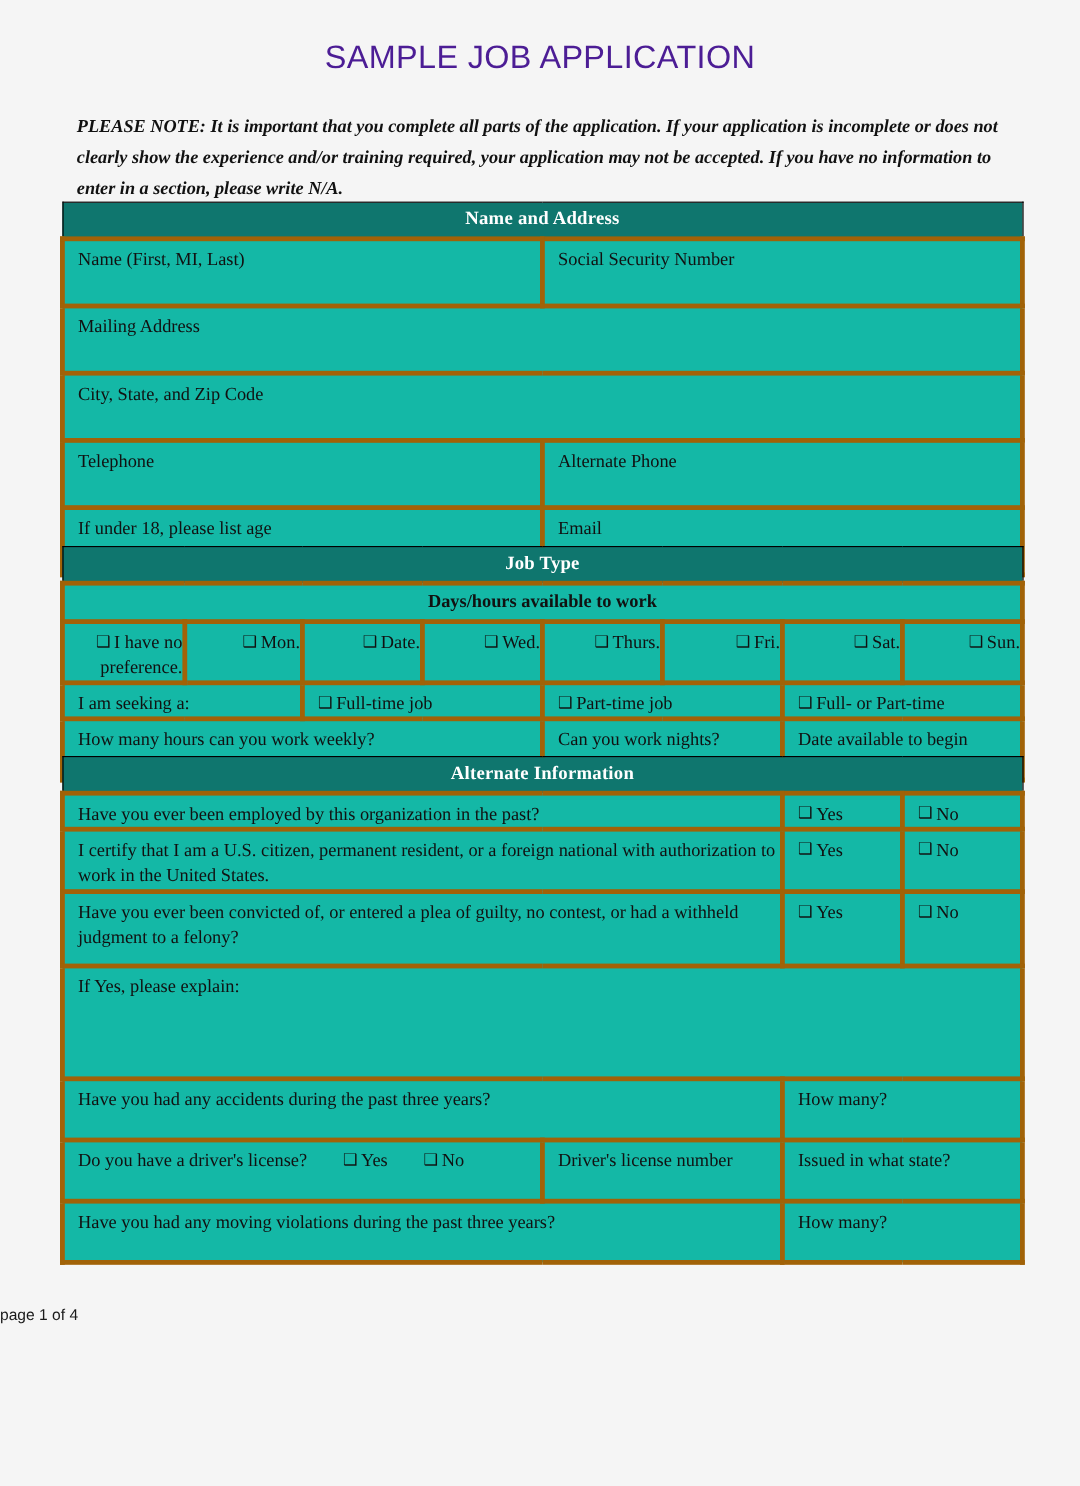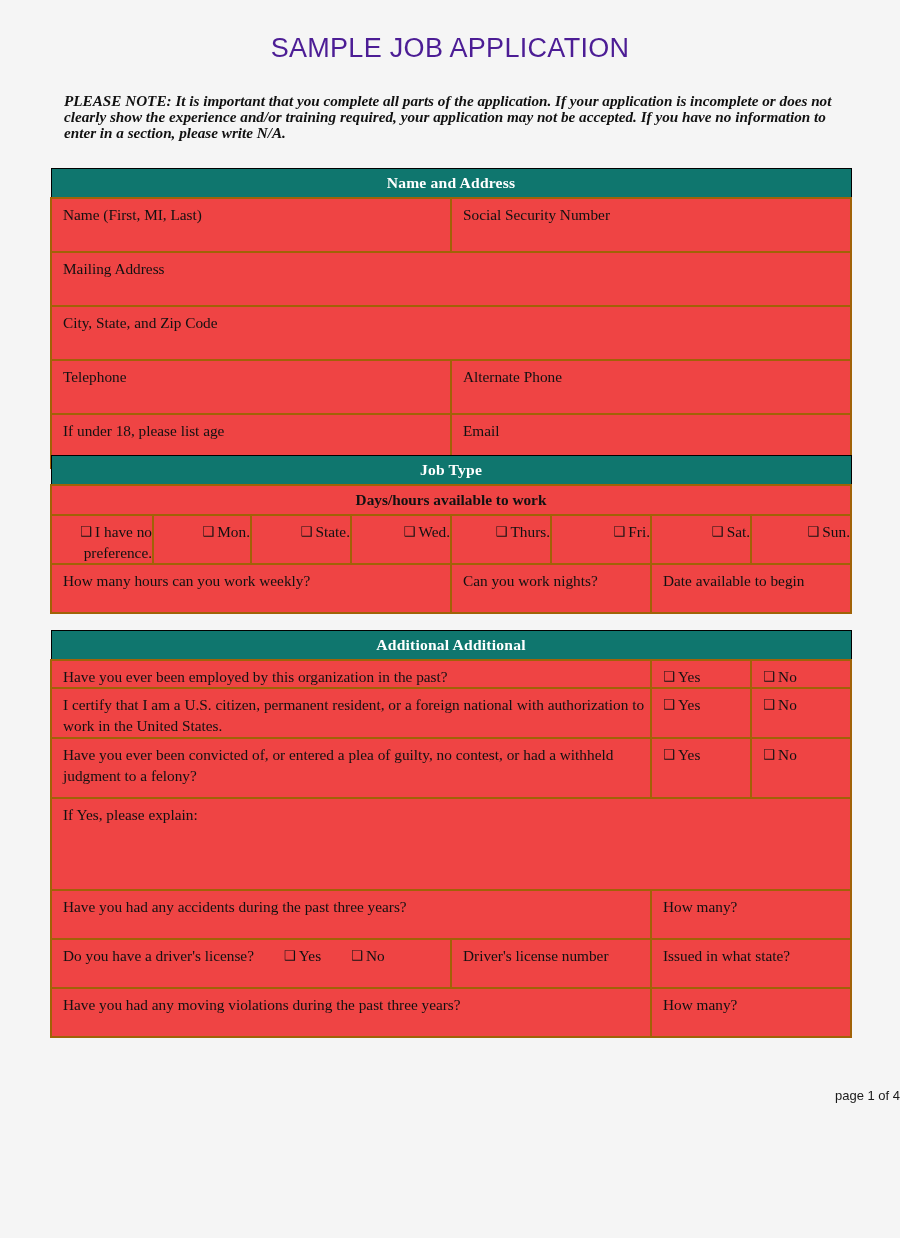--- a/index.html
+++ b/index.html
@@ -36,40 +36,40 @@
   }
 
   
   .doc-note {
     position: absolute;
     left: 64px; top: 93px;
     width: 786px;
     font-style: italic;
     font-weight: bold;
     font-size: 15.2px;
-    line-height: 16px;
+    line-height: 26px;
     text-align: left;
     color: #111;
   }
 
   
   .form-table {
     position: absolute;
     left: 50px;
     width: 800px;
     border-collapse: collapse;
     table-layout: fixed;
   }
   #tbl-name    { top: 168px; }
   #tbl-jobtype { top: 455px; }
   #tbl-addl    { top: 630px; }
 
   .form-table td {
-    border: 2px solid #a16207;
-    background: #ef4444;
+    border: 4px solid #a16207;
+    background: #14b8a6;
     vertical-align: top;
     padding: 5px 0 0 11px;
     font-size: 15.3px;
     line-height: 21px;
     color: #111;
   }
 
   
   .sec-head td {
     background: #0f766e;
@@ -109,21 +109,21 @@
   .h90  { height: 85px; }
   .h47  { height: 42px; margin-top: 24px; }
 
   .gap { margin-right: 26px; }
 
   
   .page-footer {
     position: absolute;
     left: 0; top: 1088px;
     width: 900px;
-    text-align: right;
+    text-align: left;
     font-family: "Liberation Sans", "DejaVu Sans", sans-serif;
     font-size: 13px;
     color: #1a1a1a;
   }
 </style>
 </head>
 <body>
 
 <div class="page">
 
@@ -175,45 +175,51 @@
     <tbody>
       <tr class="sec-head">
         <td colspan="8">Job Type</td>
       </tr>
       <tr class="sub-head">
         <td colspan="8">Days/hours available to work</td>
       </tr>
       <tr>
         <td class="h44"><span class="cbx">❑</span><span>I have no preference.</span></td>
         <td class="h44"><span class="cbx">❑</span><span>Mon.</span></td>
-        <td class="h44"><span class="cbx">❑</span><span>State.</span></td>
+        <td class="h44"><span class="cbx">❑</span><span>Date.</span></td>
         <td class="h44"><span class="cbx">❑</span><span>Wed.</span></td>
         <td class="h44"><span class="cbx">❑</span><span>Thurs.</span></td>
         <td class="h44"><span class="cbx">❑</span><span>Fri.</span></td>
         <td class="h44"><span class="cbx">❑</span><span>Sat.</span></td>
         <td class="h44"><span class="cbx">❑</span><span>Sun.</span></td>
       </tr>
       <tr>
+        <td class="h26" colspan="2">I am seeking a:</td>
+        <td class="h26" colspan="2"><span class="cbx">❑</span><span>Full-time job</span></td>
+        <td class="h26" colspan="2"><span class="cbx">❑</span><span>Part-time job</span></td>
+        <td class="h26" colspan="2"><span class="cbx">❑</span><span>Full- or Part-time</span></td>
+      </tr>
+      <tr>
         <td class="h47" colspan="4">How many hours can you work weekly?</td>
         <td class="h47 c-center" colspan="2">Can you work nights?</td>
         <td class="h47 c-center" colspan="2">Date available to begin</td>
       </tr>
     </tbody>
   </table>
 
   <table class="form-table" id="tbl-addl">
     <colgroup>
       <col style="width:400px">
         <col style="width:200px">
         <col style="width:100px">
         <col style="width:100px">
     </colgroup>
     <tbody>
       <tr class="sec-head">
-        <td colspan="4">Additional Additional</td>
+        <td colspan="4">Alternate Information</td>
       </tr>
 
       <tr>
         <td class="h26" colspan="2">Have you ever been employed by this organization in the past?</td>
         <td class="h26"><span class="cbx">❑</span><span>Yes</span></td>
         <td class="h26"><span class="cbx">❑</span><span>No</span></td>
       </tr>
 
       <tr>
         <td class="h48" colspan="2">I certify that I am a U.S. citizen, permanent resident, or a foreign national with authorization to work in the United States.</td>

